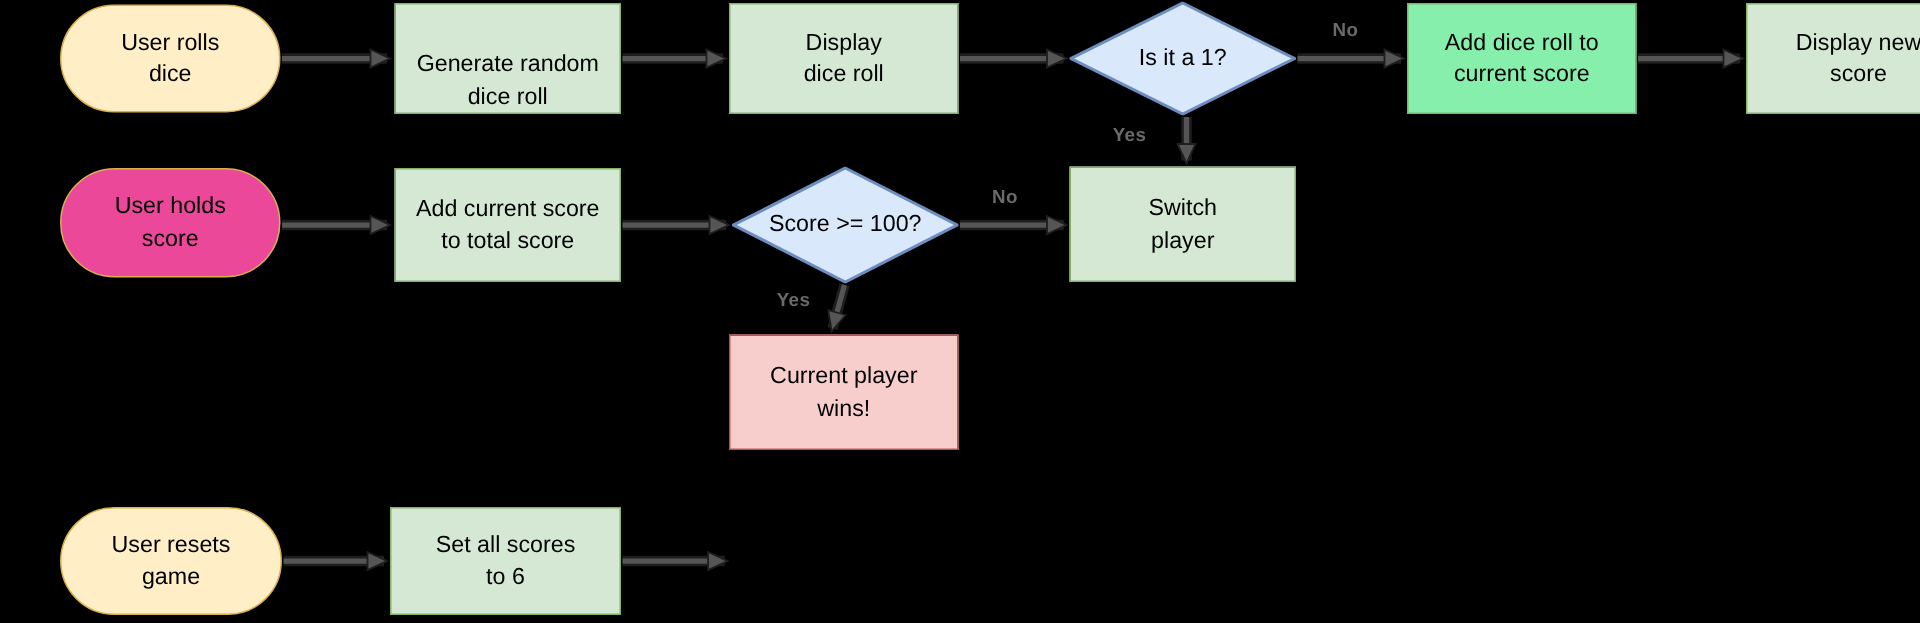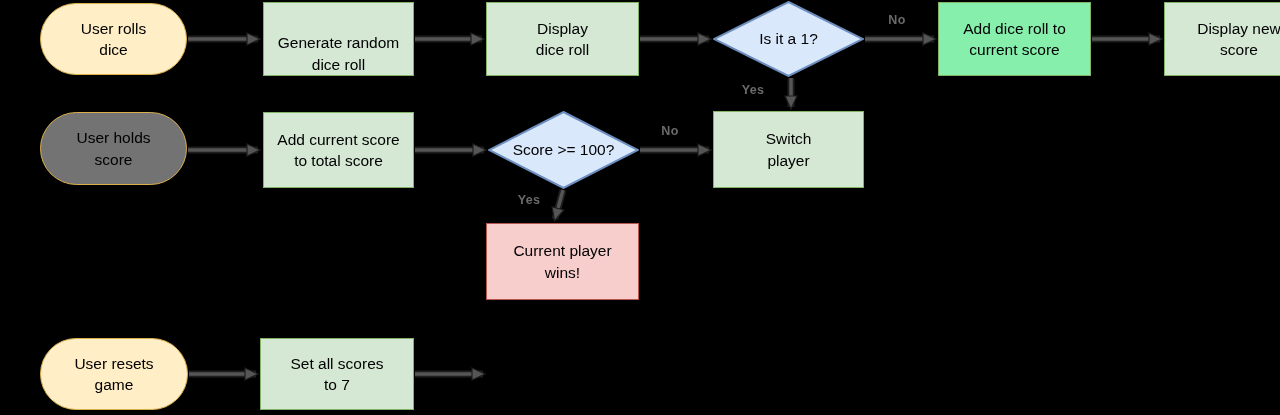--- a/index.html
+++ b/index.html
@@ -107,21 +107,21 @@
       <span class="node-label">Is it a 1?</span>
     </div>
     <div class="node rect" style="left: 902px; top: 2px; width: 153px; height: 74px; background: #86efac; border-color: rgb(130, 179, 102);">
       <span class="node-label">Add dice roll to
 current score</span>
     </div>
     <div class="node rect" style="left: 1128px; top: 2px; width: 150px; height: 74px; background: rgb(213, 232, 212); border-color: rgb(130, 179, 102);">
       <span class="node-label">Display new
 score</span>
     </div>
-    <div class="node pill" style="left: 4px; top: 112px; width: 147px; height: 73px; background: #737373; border-color: rgb(217, 176, 76);">
+    <div class="node pill" style="left: 4px; top: 112px; width: 147px; height: 73px; background: #ec4899; border-color: rgb(217, 176, 76);">
       <span class="node-label">User holds
 score</span>
     </div>
     <div class="node rect" style="left: 227px; top: 112px; width: 151px; height: 76px; background: rgb(213, 232, 212); border-color: rgb(130, 179, 102); justify-content: center;">
       <span class="node-label">Add current score
 to total score</span>
     </div>
     <div class="node diamond" style="left: 452px; top: 111px; width: 151px; height: 78px;">
       <svg class="shape" viewBox="0 0 151 78" preserveAspectRatio="none">
         <polygon points="75.5,1 150,39 75.5,77 1,39" fill="#dae8fc" stroke="#6c8ebf" stroke-width="2"></polygon>
@@ -135,19 +135,19 @@
     <div class="node rect" style="left: 450px; top: 223px; width: 153px; height: 77px; background: rgb(248, 206, 204); border-color: rgb(184, 84, 80); align-items: center;">
       <span class="node-label">Current player
 wins!</span>
     </div>
     <div class="node pill" style="left: 4px; top: 338px; width: 148px; height: 72px; background: rgb(255, 238, 198); border-color: rgb(217, 176, 76);">
       <span class="node-label">User resets
 game</span>
     </div>
     <div class="node rect" style="left: 224px; top: 338px; width: 154px; height: 72px; background: rgb(213, 232, 212); border-color: rgb(130, 179, 102);">
       <span class="node-label">Set all scores
-to 7</span>
+to 6</span>
     </div>
     <span class="edge-label" style="left: 861px; top: 20px; color: rgb(106, 106, 106);">No</span>
     <span class="edge-label" style="left: 717px; top: 90px; color: rgb(106, 106, 106);">Yes</span>
     <span class="edge-label" style="left: 634px; top: 131px; color: rgb(106, 106, 106);">No</span>
     <span class="edge-label" style="left: 493px; top: 200px; color: rgb(106, 106, 106);">Yes</span>
   </div>
 
 </body></html>

